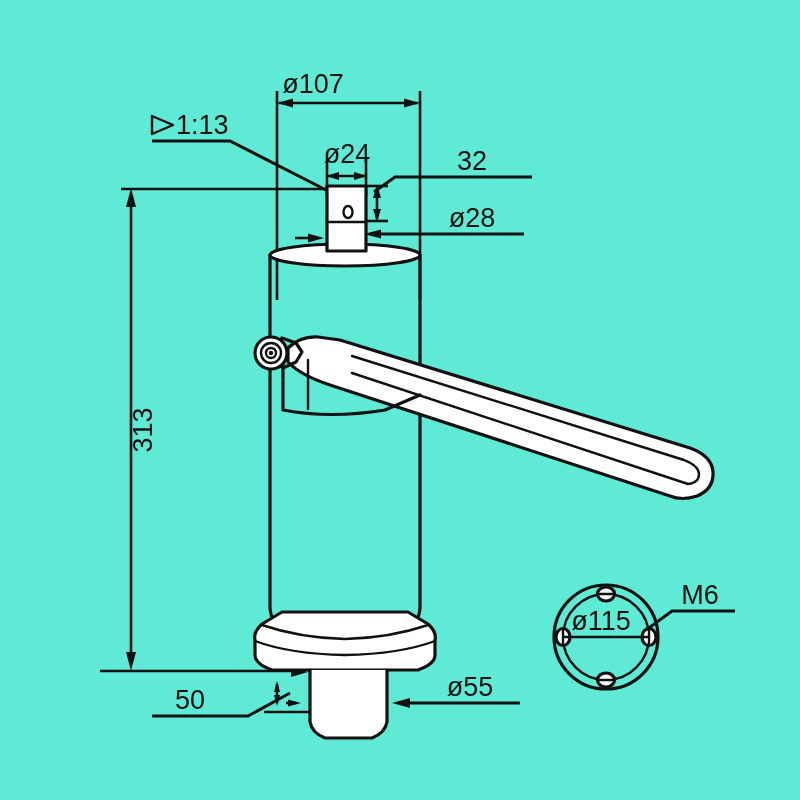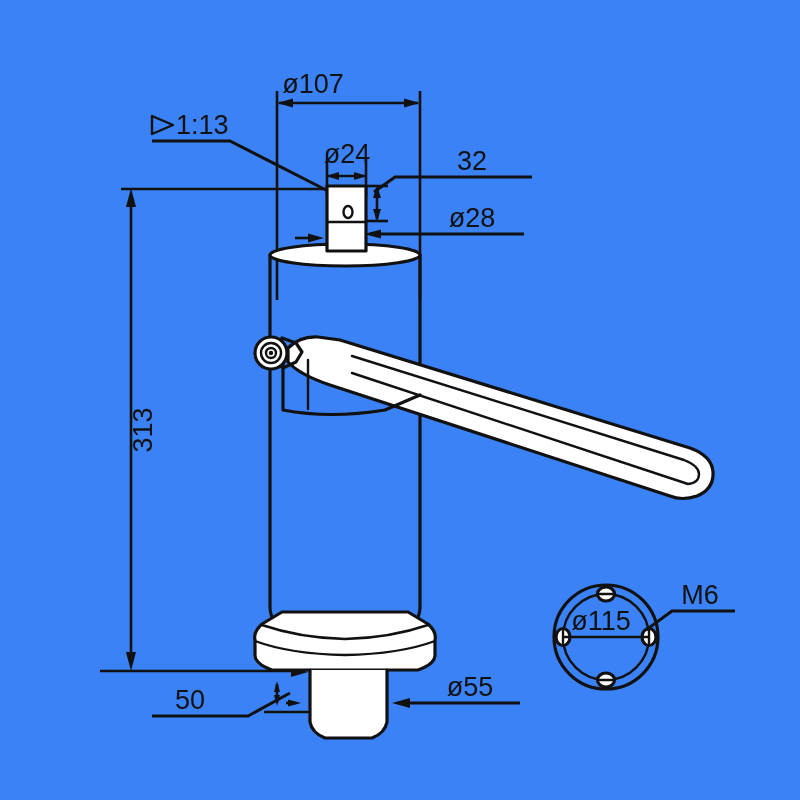--- a/index.html
+++ b/index.html
@@ -11,21 +11,21 @@
   body {
     width: 800px;
     height: 800px;
     overflow: hidden;
     font-family: "Liberation Sans", sans-serif;
   }
   #drawing-root {
     position: relative;
     width: 800px;
     height: 800px;
-    background: #3b82f6;
+    background: #5eead4;
   }
   svg#drawing {
     display: block;
     width: 800px;
     height: 800px;
   }
   .outline {
     fill: none;
     stroke: #111111;
     stroke-width: 3.2;

